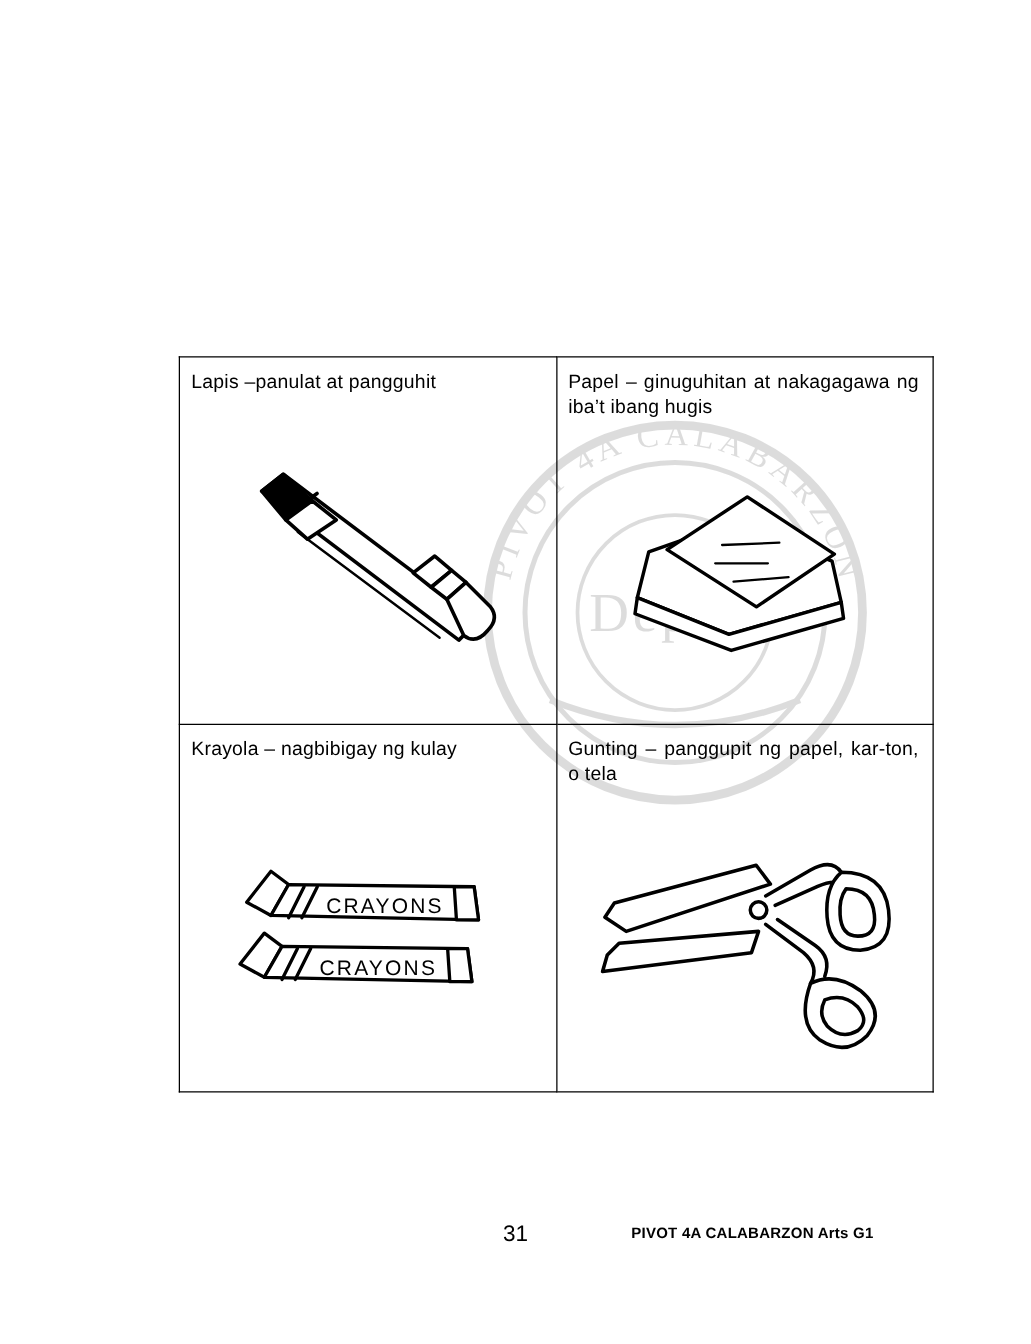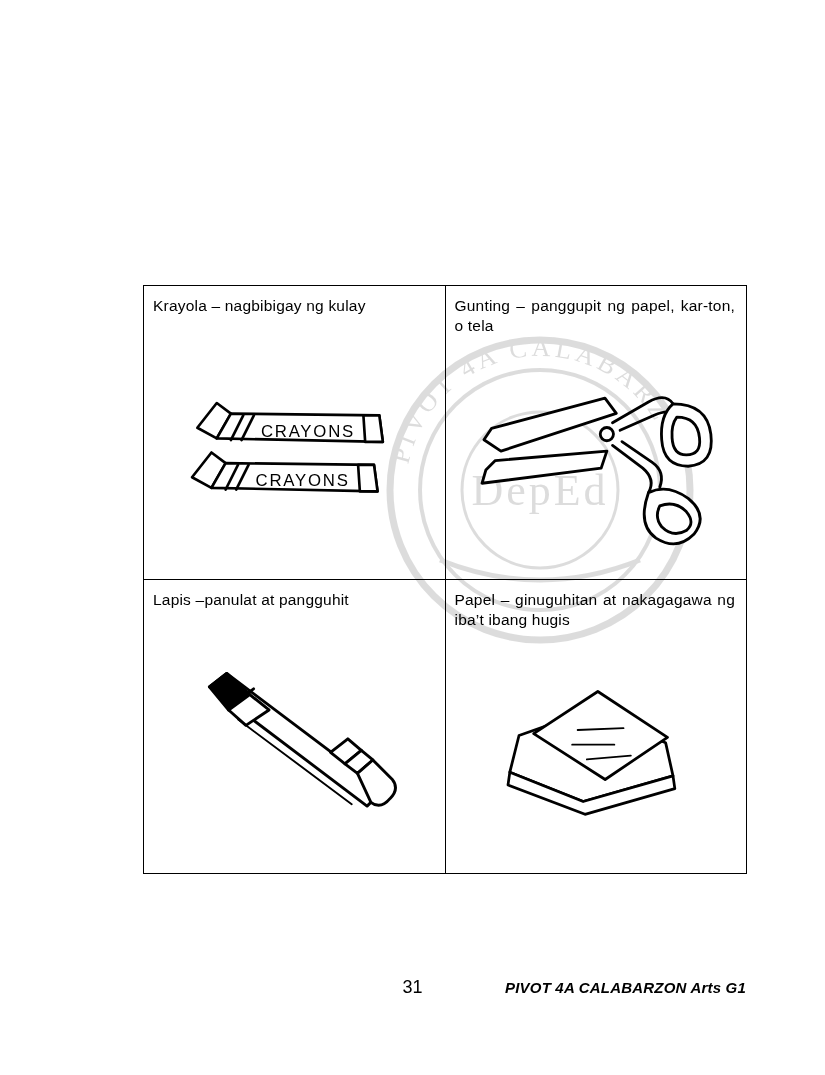--- a/index.html
+++ b/index.html
@@ -96,22 +96,21 @@
     left: 0;
     right: 0;
     top: 977px;
     text-align: center;
     font-size: 18px;
   }
   .footer-note {
     position: absolute;
     left: 505px;
     top: 979px;
-    font-size: 15px;
-    font-style: italic;
+    font-size: 12px;
     font-weight: bold;
     letter-spacing: 0.2px;
   }
 </style>
 </head>
 <body>
 
 <div class="page">
 
   <div class="watermark">
@@ -126,20 +125,64 @@
       <text x="160" y="175" text-anchor="middle" font-family="'Liberation Serif', serif" font-size="44" fill="#555" letter-spacing="3">DepEd</text>
       <path d="M60 230 q100 40 200 0" fill="none" stroke="#555" stroke-width="5"></path>
     </svg>
   </div>
 
 
   <table class="tool-table">
     <tbody>
         <tr>
       <td>
+        <span class="cell-label">Lapis –panulat at pangguhit</span>
+        <div class="art">
+          <svg viewBox="0 0 260 180" width="250" height="175" aria-hidden="true">
+            <g fill="none" stroke="#000" stroke-width="3" stroke-linejoin="round" stroke-linecap="round">
+
+              <path d="M42 28 L60 14 L222 136 L206 152 Z" fill="#fff"></path>
+
+              <path d="M42 28 L60 14 L84 36 L62 52 Z" fill="#000"></path>
+              <path d="M62 52 L84 36 L104 52 L80 68 Z" fill="#fff"></path>
+              <line x1="66" y1="46" x2="88" y2="30"></line>
+
+              <line x1="72" y1="62" x2="190" y2="150" stroke-width="2"></line>
+
+              <path d="M168 96 L186 82 L200 94 L183 108 Z" fill="#fff"></path>
+              <path d="M183 108 L200 94 L212 104 L196 118 Z" fill="#fff"></path>
+
+              <path d="M196 118 L212 104 L232 124 Q240 134 230 144 Q220 156 210 148 Z" fill="#fff"></path>
+            </g>
+          </svg>
+        </div>
+      </td>
+      <td>
+        <span class="cell-label justified">Papel – ginuguhitan at nakagagawa ng iba’t ibang hugis</span>
+        <div class="art">
+          <svg viewBox="0 0 260 180" width="240" height="165" aria-hidden="true">
+            <g fill="#fff" stroke="#000" stroke-width="3" stroke-linejoin="round" stroke-linecap="round">
+
+              <path d="M36 118 L116 150 L214 122 L206 86 L120 52 L46 78 Z"></path>
+              <path d="M36 118 L116 150 L214 122 L216 136 L118 164 L34 132 Z"></path>
+
+              <path d="M62 76 L132 30 L208 80 L140 126 Z"></path>
+
+              <g stroke-width="2">
+                <line x1="110" y1="72" x2="160" y2="70"></line>
+                <line x1="104" y1="88" x2="150" y2="88"></line>
+                <line x1="120" y1="104" x2="168" y2="100"></line>
+              </g>
+            </g>
+          </svg>
+        </div>
+      </td>
+    </tr>
+    <tr>
+      <td>
         <span class="cell-label">Krayola – nagbibigay ng kulay</span>
         <div class="art">
           <svg viewBox="0 0 300 200" width="265" height="177" aria-hidden="true">
             <g fill="#fff" stroke="#000" stroke-width="3" stroke-linejoin="round" stroke-linecap="round">
 
               <path d="M40 72 L62 44 L78 56 L62 84 Z"></path>
               <path d="M62 84 L78 56 L246 58 L250 88 Z"></path>
               <line x1="92" y1="58" x2="78" y2="86" stroke-width="3"></line>
               <line x1="104" y1="58" x2="90" y2="86" stroke-width="3"></line>
               <path d="M228 58 L246 58 L250 88 L230 88 Z"></path>
@@ -175,62 +218,18 @@
               <path d="M222 58 Q258 58 262 90 Q266 122 238 124 Q212 124 210 96 Q208 70 222 58 Z"></path>
               <path d="M226 72 Q248 72 250 94 Q252 112 236 112 Q222 112 221 94 Q220 80 226 72 Z"></path>
 
               <path d="M196 152 Q216 142 238 158 Q260 176 244 196 Q226 214 204 200 Q184 186 196 152 Z"></path>
               <path d="M208 166 Q224 160 236 172 Q246 184 236 192 Q222 200 210 188 Q202 178 208 166 Z"></path>
             </g>
           </svg>
         </div>
       </td>
     </tr>
-    <tr>
-      <td>
-        <span class="cell-label">Lapis –panulat at pangguhit</span>
-        <div class="art">
-          <svg viewBox="0 0 260 180" width="250" height="175" aria-hidden="true">
-            <g fill="none" stroke="#000" stroke-width="3" stroke-linejoin="round" stroke-linecap="round">
-
-              <path d="M42 28 L60 14 L222 136 L206 152 Z" fill="#fff"></path>
-
-              <path d="M42 28 L60 14 L84 36 L62 52 Z" fill="#000"></path>
-              <path d="M62 52 L84 36 L104 52 L80 68 Z" fill="#fff"></path>
-              <line x1="66" y1="46" x2="88" y2="30"></line>
-
-              <line x1="72" y1="62" x2="190" y2="150" stroke-width="2"></line>
-
-              <path d="M168 96 L186 82 L200 94 L183 108 Z" fill="#fff"></path>
-              <path d="M183 108 L200 94 L212 104 L196 118 Z" fill="#fff"></path>
-
-              <path d="M196 118 L212 104 L232 124 Q240 134 230 144 Q220 156 210 148 Z" fill="#fff"></path>
-            </g>
-          </svg>
-        </div>
-      </td>
-      <td>
-        <span class="cell-label justified">Papel – ginuguhitan at nakagagawa ng iba’t ibang hugis</span>
-        <div class="art">
-          <svg viewBox="0 0 260 180" width="240" height="165" aria-hidden="true">
-            <g fill="#fff" stroke="#000" stroke-width="3" stroke-linejoin="round" stroke-linecap="round">
-
-              <path d="M36 118 L116 150 L214 122 L206 86 L120 52 L46 78 Z"></path>
-              <path d="M36 118 L116 150 L214 122 L216 136 L118 164 L34 132 Z"></path>
-
-              <path d="M62 76 L132 30 L208 80 L140 126 Z"></path>
-
-              <g stroke-width="2">
-                <line x1="110" y1="72" x2="160" y2="70"></line>
-                <line x1="104" y1="88" x2="150" y2="88"></line>
-                <line x1="120" y1="104" x2="168" y2="100"></line>
-              </g>
-            </g>
-          </svg>
-        </div>
-      </td>
-    </tr>
   </tbody>
     </table>
 
   <div class="page-number">31</div>
   <div class="footer-note">PIVOT 4A CALABARZON Arts G1</div>
 </div>
 
 </body></html>

